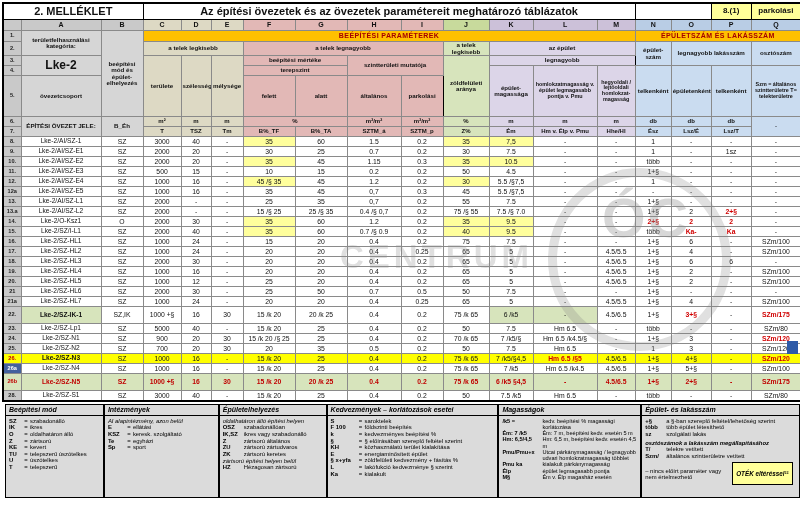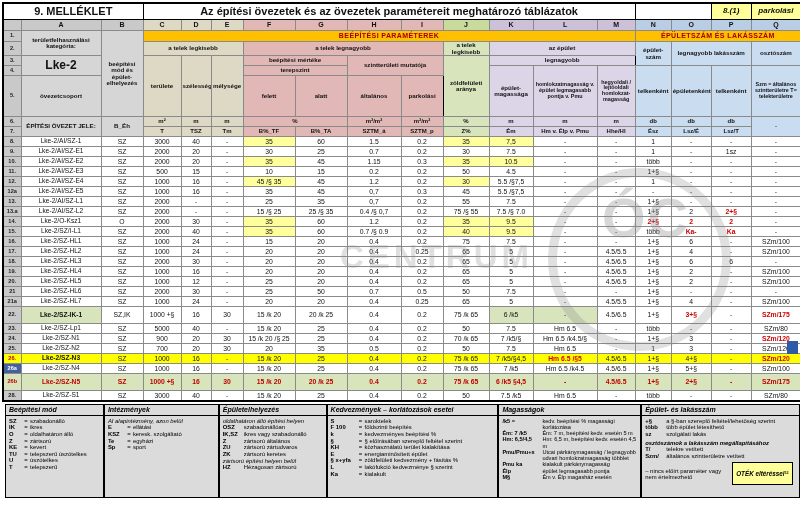--- a/index.html
+++ b/index.html
@@ -4,21 +4,21 @@
 <style>
   html,body{margin:0;padding:0;}
   body{width:800px;height:506px;background:#fff;font-family:"Liberation Sans",sans-serif;position:relative;overflow:hidden;}
   .sheet{position:absolute;left:2px;top:2px;width:798px;}
   table{border-collapse:collapse;table-layout:fixed;width:796px;border:2px solid #000;background:#fff;}
   td{border:1px solid #8a8a8a;text-align:center;vertical-align:middle;font-size:6.8px;line-height:1.05;padding:0 1px;overflow:hidden;white-space:nowrap;background:#fff;height:9px;color:#111;}
   
   .titlerow td{height:15px;border-color:#000;font-weight:bold;}
   .t-app{font-size:11px;}
   .t-main{font-size:11px;margin-top:44px;}
-  .t-ref,.t-sheet{background:#FFFF99;font-style:italic;font-size:8px;}
+  .t-ref,.t-sheet{background:#FFFF99;font-size:8px;}
   
   .letters td{height:10px;font-weight:bold;font-size:7px;}
   
   .gy{background:#C9C9C9;} .gy2{background:#D6D6D6;text-align:center;}
   .tan{background:#DDD9C4;}
   .rose{background:#E2B8B6;}
   .grn{background:#D7E4BC;} .grn2{background:#C8DA9C;}
   .lav{background:#CCC1D9;} .lavL{background:#DCD5E8;}
   .blu{background:#B9CDE5;} .bluL{background:#CADCF0;}
   .band{background:#FFC000;color:#A50000;font-weight:bold;font-size:7px;letter-spacing:.4px;height:10px;}
@@ -88,21 +88,21 @@
         <col style="width:44px">
     <col style="width:64px">
         <col style="width:38px">
         <col style="width:36px">
         <col style="width:40px">
     <col style="width:40px">
         <col style="width:50px">
   </colgroup>
   <tbody>
         <tr class="titlerow">
-    <td colspan="3" class="t-app">9. MELLÉKLET</td>
+    <td colspan="3" class="t-app">2. MELLÉKLET</td>
     <td colspan="11" class="t-main">Az építési övezetek és az övezetek paramétereit meghatározó táblázatok</td>
     <td colspan="2"></td>
     <td class="t-ref">8.(1)</td>
     <td class="t-sheet">parkolási</td>
   </tr>
   <tr class="letters">
     <td class="rn"></td>
     <td class="gy">A</td>
     <td class="gy">B</td>
     <td class="tan bdl">C</td>

